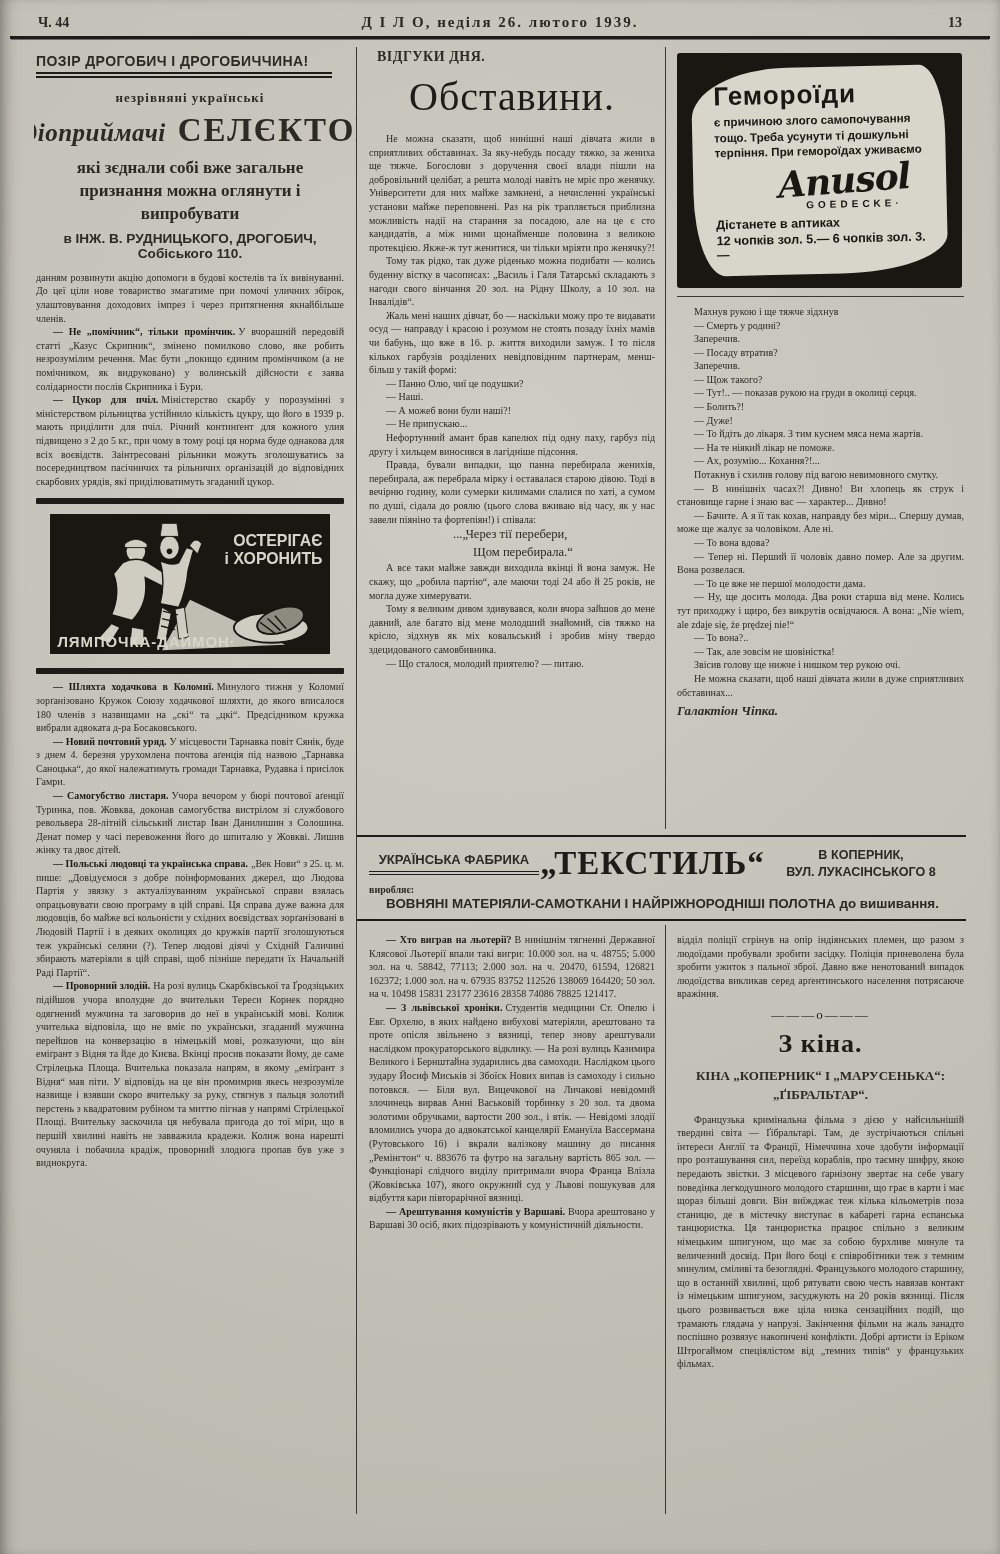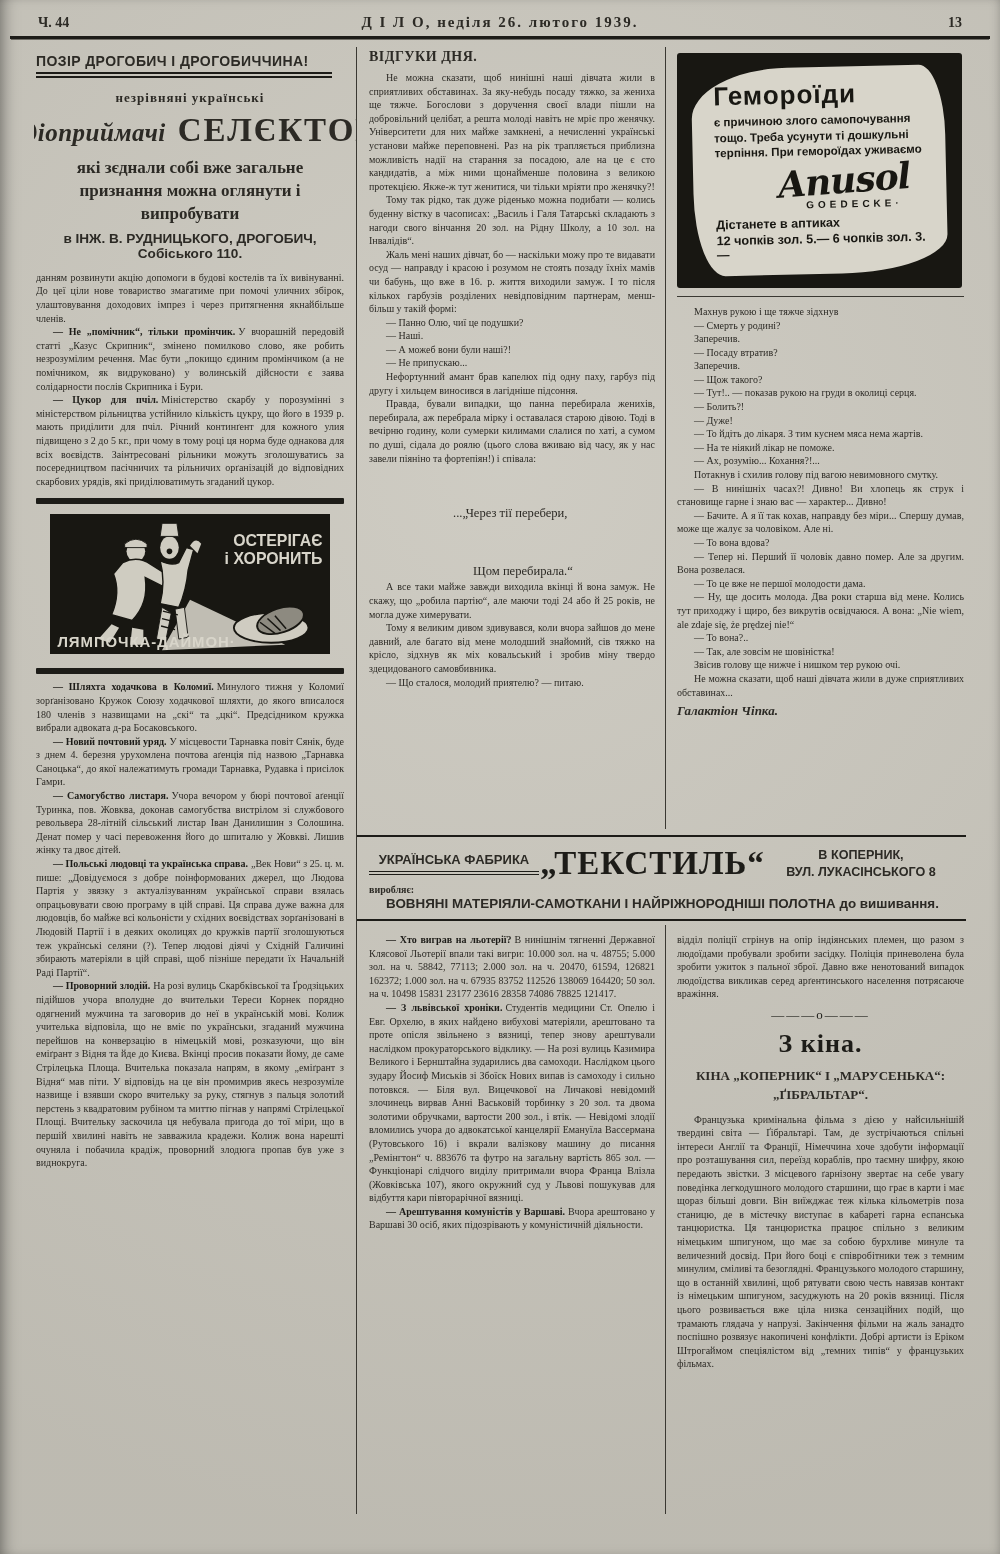--- a/index.html
+++ b/index.html
@@ -27,38 +27,38 @@
   .col-left{width:322px; padding:2px 12px 0 2px; overflow:hidden;}
   .right-area{flex:1; border-left:1px solid var(--rule); display:flex; flex-direction:column;}
   .row-a{display:flex; min-height:782px;}
   .row-c{display:flex; flex:1; overflow:hidden;}
   .col-mid{width:308px; padding:0 10px 0 12px; overflow:hidden;}
   .col-right{flex:1; border-left:1px solid var(--rule); padding:2px 6px 0 11px; overflow:hidden;}
   
   .para{font-size:10px; line-height:1.36; text-align:justify; text-indent:1.7em;}
   .para.noindent{text-indent:0;}
   .lead{font-weight:bold; color:var(--ink-strong); margin-right:3px;}
-  .verse{font-size:12.6px; line-height:1.4; padding-left:84px; text-align:left;margin-top:40px;}
+  .verse{font-size:12.6px; line-height:1.4; padding-left:84px; text-align:left;}
   .byline{font-weight:bold; text-align:left; font-size:13px; padding:4px 14px 0 0;font-style:italic;}
   .divider{text-align:center; font-size:13px; letter-spacing:2px; padding:6px 0 4px 0; color:var(--ink-strong);}
   
   .banner{font-family:"Liberation Sans",sans-serif; font-weight:bold; font-size:14px; letter-spacing:.4px; padding:4px 0 3px 0;}
   .banner-rule{height:6px; border-top:2px solid var(--ink-strong); border-bottom:2px solid var(--ink-strong); width:96%; margin-bottom:10px;}
   .selekton{text-align:center; padding:2px 0 10px 0;}
   .selekton-tagline{font-weight:bold; font-size:13px; letter-spacing:1px;}
   .selekton-brandline{display:flex; justify-content:center; align-items:baseline; gap:12px; padding:6px 0 8px 0;}
   .selekton-word1{font-size:25px; font-weight:bold; font-style:italic; letter-spacing:.5px;}
   .selekton-word2{font-size:33px; font-weight:bold; letter-spacing:2px; font-family:"Liberation Serif",serif;}
   .selekton-line1{font-weight:bold; font-size:17px; line-height:1.35; padding:0 4px;}
   .selekton-line2{font-weight:bold; font-size:13.6px; padding-top:5px; font-family:"Liberation Sans",sans-serif;}
   .thick-bar{height:6px; background:var(--ink-strong); margin:10px 0 6px 0; border-radius:1px;}
   .daymon{padding:0 14px;}
   .daymon svg{display:block; width:100%; height:148px;}
   
-  .kicker{font-weight:bold; font-size:14px; letter-spacing:.5px; padding:2px 0 6px 0;}
+  .kicker{font-weight:bold; font-size:14px; letter-spacing:.5px; padding:2px 0 6px 0;margin-left:8px;}
   .feuilleton-title{text-align:center; font-size:40px; font-weight:normal; letter-spacing:1px; padding:2px 0 12px 0; color:var(--ink-strong);}
   
   .anusol{background:var(--ad-dark); border-radius:3px; margin:4px 2px 8px 0; padding:14px 10px; position:relative; min-height:208px;}
   .anusol-blob{
     background:var(--ad-light); color:var(--ad-dark);
     border-radius:38% 10% 42% 12% / 24% 34% 18% 40%;
     transform:rotate(-1.3deg);
     padding:12px 18px 14px 22px; margin:0 6px;
   }
   .anusol-headline{font-family:"Liberation Sans",sans-serif; font-weight:bold; font-size:26px; letter-spacing:1px;}
@@ -149,20 +149,21 @@
       <p class="para"><b class="lead">— Польські людовці та українська справа.</b><span>„Век Нови“ з 25. ц. м. пише: „Довідуємося з добре поінформованих джерел, що Людова Партія у звязку з актуалізуванням української справи взялась опрацьовувати свою програму в цій справі. Ця справа дуже важна для людовців, бо майже всі кольоністи у східних воєвідствах зорґанізовані в Людовій Партії і в деяких околицях до кружків партії зголошуються теж українські селяни (?). Тепер людові діячі у Східній Галичині збирають матеріяли в цій справі, щоб пізніше передати їх Начальній Раді Партії“.</span></p>
       <p class="para"><b class="lead">— Проворний злодій.</b><span>На розі вулиць Скарбківської та Ґродзіцьких підійшов учора вполудне до вчительки Тереси Корнек порядно одягнений мужчина та заговорив до неї в українській мові. Колиж учителька відповіла, що не вміє по українськи, згаданий мужчина перейшов на конверзацію в німецькій мові, розказуючи, що він еміґрант з Відня та йде до Києва. Вкінці просив показати йому, де саме Стрілецька Площа. Вчителька показала напрям, в якому „еміґрант з Відня“ мав піти. У відповідь на це він промимрив якесь незрозуміле назвище і взявши скоро вчительку за руку, стягнув з пальця золотий перстень з квадратовим рубіном та миттю пігнав у напрямі Стрілецької Площі. Вчительку заскочила ця небувала пригода до тої міри, що в першій хвилині навіть не завважила крадежи. Колиж вона нарешті очуняла і побачила крадіж, проворний злодюга пропав був уже з виднокруга.</span></p>
     </div>
 
     <div class="right-area">
 
       <div class="row-a">
 
         <div class="col-mid">
           <div class="kicker">ВІДГУКИ ДНЯ.</div>
+          <div class="feuilleton-title">Обставини.</div>
           <p class="para">Не можна сказати, щоб нинішні наші дівчата жили в сприятливих обставинах. За яку-небудь посаду тяжко, за жениха ще тяжче. Богослови з доручення своєї влади пішли на добровільний целібат, а решта молоді навіть не мріє про женячку. Університети для них майже замкнені, а нечисленні українські установи майже переповнені. Раз на рік трапляється приблизна можливість надії на старання за посадою, але на це є сто кандидатів, а між ними щонайменше половина з великою протекцією. Якже-ж тут женитися, чи тільки мріяти про женячку?!</p>
           <p class="para">Тому так рідко, так дуже ріденько можна подибати — колись буденну вістку в часописах: „Василь і Галя Татарські складають з нагоди свого вінчання 20 зол. на Рідну Школу, а 10 зол. на Інвалідів“.</p>
           <p class="para">Жаль мені наших дівчат, бо — наскільки можу про те видавати осуд — направду і красою і розумом не стоять позаду їхніх мамів чи бабунь, що вже в 16. р. життя виходили замуж. І то після кількох гарбузів розділених невідповідним партнерам, менш-більш у такій формі:</p>
           <p class="para">— Панно Олю, чиї це подушки?</p>
           <p class="para">— Наші.</p>
           <p class="para">— А можеб вони були наші?!</p>
           <p class="para">— Не припускаю...</p>
           <p class="para">Нефортунний амант брав капелюх під одну паху, гарбуз під другу і хильцем виносився в лагідніше підсоння.</p>
           <p class="para">Правда, бували випадки, що панна перебирала женихів, перебирала, аж перебрала мірку і оставалася старою дівою. Тоді в вечірню годину, коли сумерки килимами слалися по хаті, а сумом по душі, сідала до роялю (цього слова вживаю від часу, як у нас завели піяніно та фортепіян!) і співала:</p>
           <div class="verse">...„Через тії перебери,</div>

